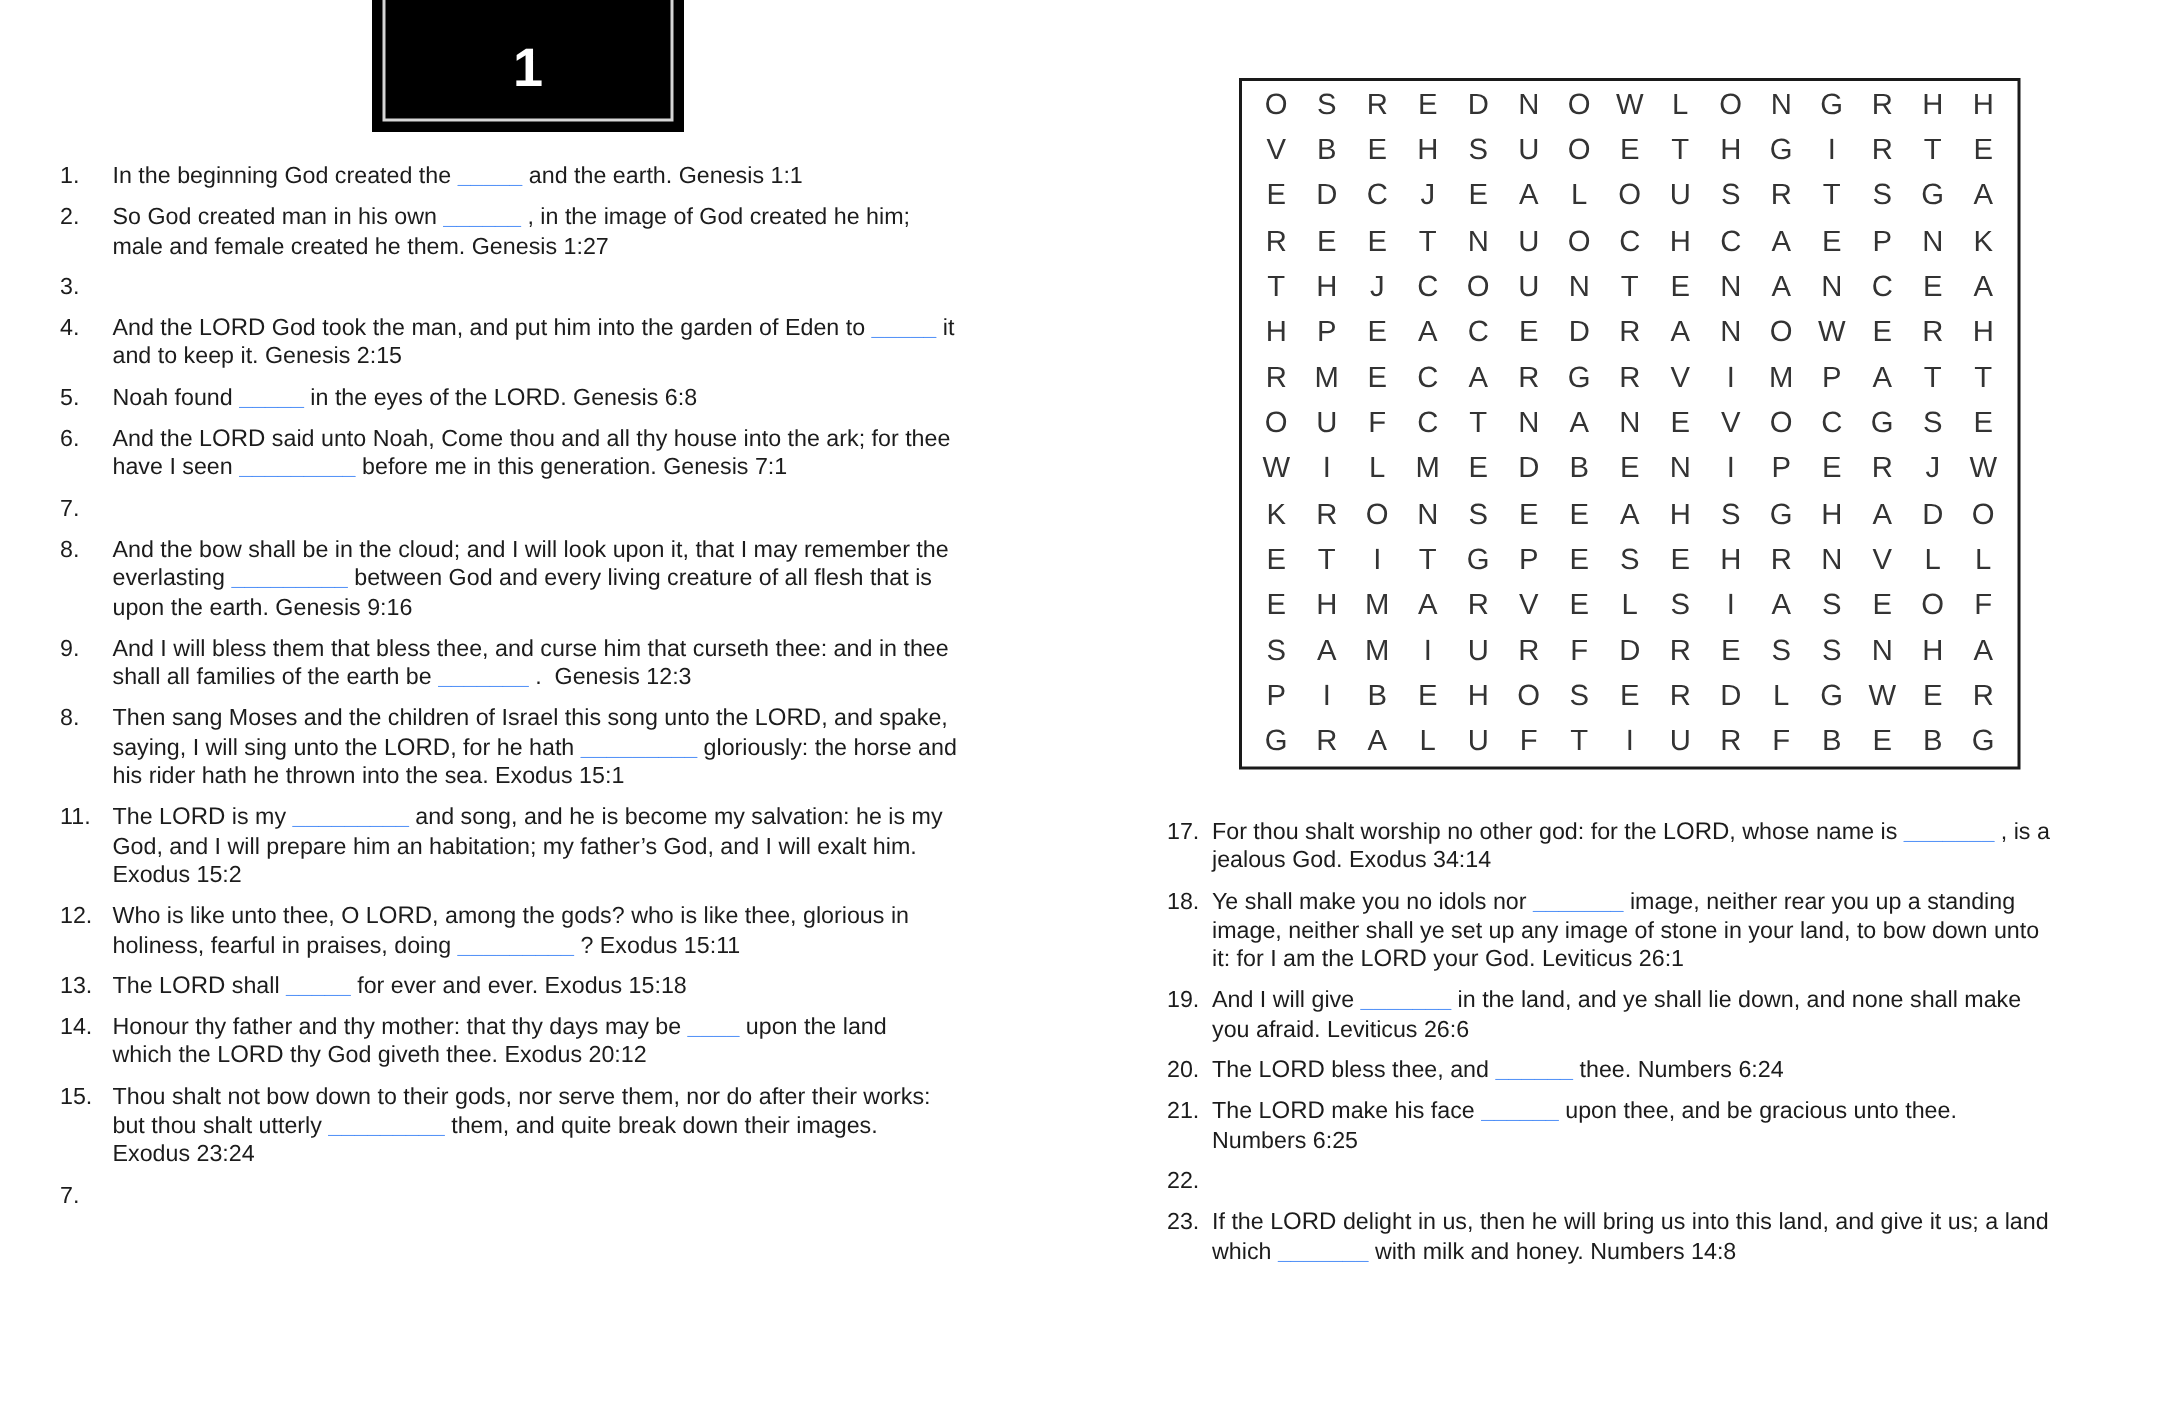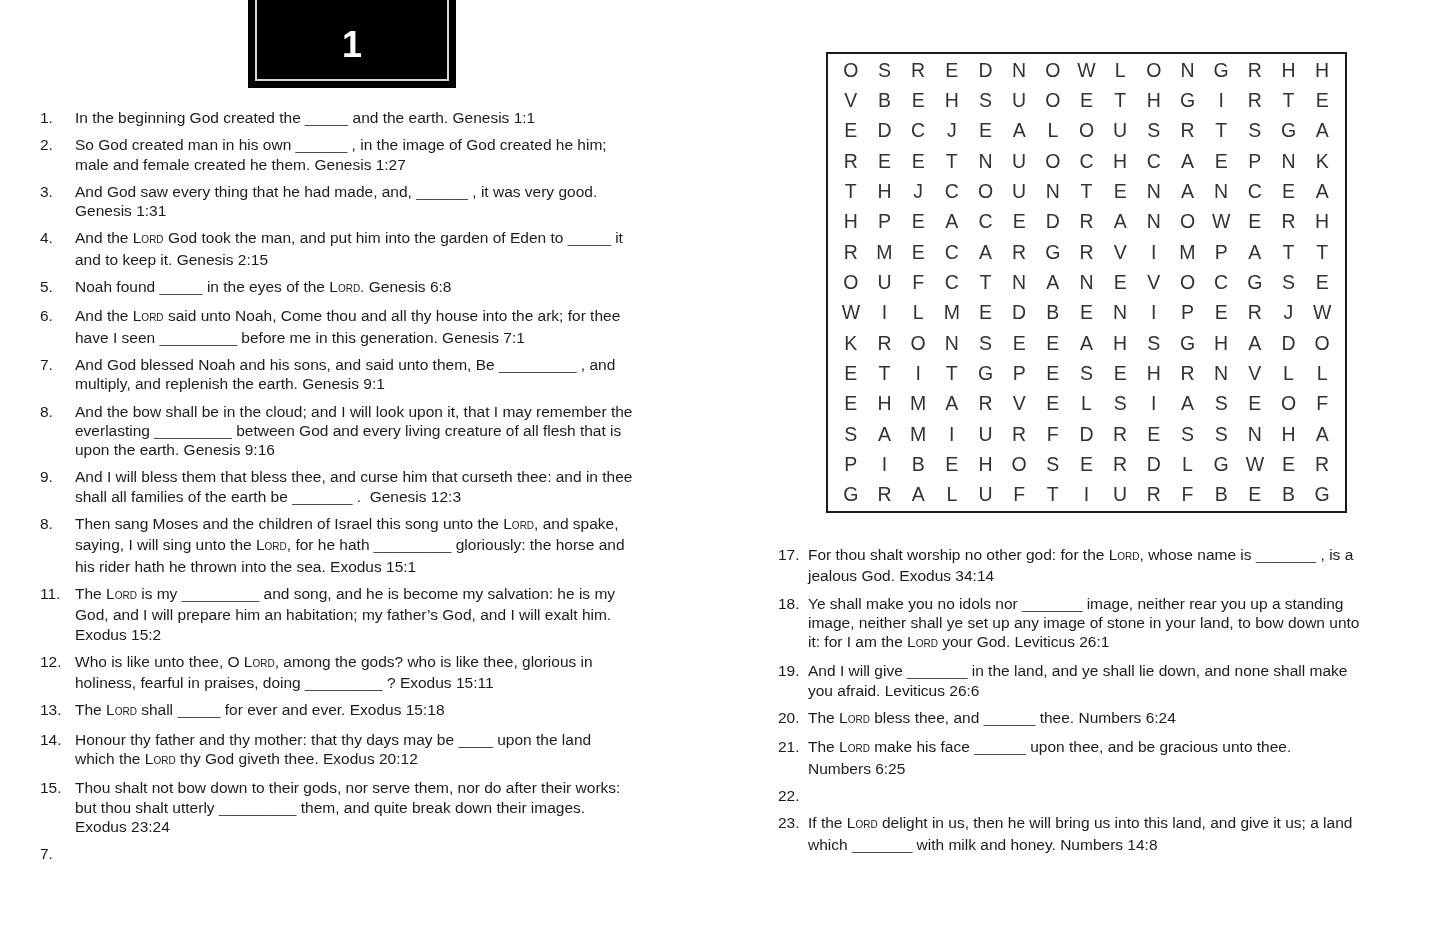--- a/index.html
+++ b/index.html
@@ -37,22 +37,22 @@
   }
 
   
   .clues { position:absolute; }
   .clues-left  { left:40px;  top:108px; width:690px; }
   .clues-right { left:778px; top:545px; width:650px; }
   .clue { display:flex; margin-bottom:8px; font-size:15.5px; line-height:19.3px; }
   .num  { flex:0 0 35px; }
   .clues-right .num { flex:0 0 30px; }
   .txt  { white-space:nowrap; }
-  .sc   { font-size:10px; }          
-  .blank{ color:#404040; }             
+  .sc   { font-size:16px; }          
+  .blank{ color:#3b82f6;font-weight:bold; }             
 </style>
 </head>
 <body>
 
 <div class="page">
 
   <div class="plate">
     <div class="plate-inner">
       <div class="plate-num">1</div>
     </div>
@@ -290,37 +290,35 @@
       <div class="clue">
         <span class="num">1.</span>
         <span class="txt">In the beginning God created the <span class="blank">_____</span> and the earth. Genesis 1:1</span>
       </div>
       <div class="clue">
         <span class="num">2.</span>
         <span class="txt">So God created man in his own <span class="blank">______</span> , in the image of God created he him;<br>male and female created he them. Genesis 1:27</span>
       </div>
       <div class="clue">
         <span class="num">3.</span>
-        <span class="txt">And God saw every thing that he had made, and, <span class="blank">______</span> , it was very good.<br>Genesis 1:31</span>
       </div>
       <div class="clue">
         <span class="num">4.</span>
         <span class="txt">And the L<span class="sc">ORD</span> God took the man, and put him into the garden of Eden to <span class="blank">_____</span> it<br>and to keep it. Genesis 2:15</span>
       </div>
       <div class="clue">
         <span class="num">5.</span>
         <span class="txt">Noah found <span class="blank">_____</span> in the eyes of the L<span class="sc">ORD</span>. Genesis 6:8</span>
       </div>
       <div class="clue">
         <span class="num">6.</span>
         <span class="txt">And the L<span class="sc">ORD</span> said unto Noah, Come thou and all thy house into the ark; for thee<br>have I seen <span class="blank">_________</span> before me in this generation. Genesis 7:1</span>
       </div>
       <div class="clue">
         <span class="num">7.</span>
-        <span class="txt">And God blessed Noah and his sons, and said unto them, Be <span class="blank">_________</span> , and<br>multiply, and replenish the earth. Genesis 9:1</span>
       </div>
       <div class="clue">
         <span class="num">8.</span>
         <span class="txt">And the bow shall be in the cloud; and I will look upon it, that I may remember the<br>everlasting <span class="blank">_________</span> between God and every living creature of all flesh that is<br>upon the earth. Genesis 9:16</span>
       </div>
       <div class="clue">
         <span class="num">9.</span>
         <span class="txt">And I will bless them that bless thee, and curse him that curseth thee: and in thee<br>shall all families of the earth be <span class="blank">_______</span> . &nbsp;Genesis 12:3</span>
       </div>
       <div class="clue">

